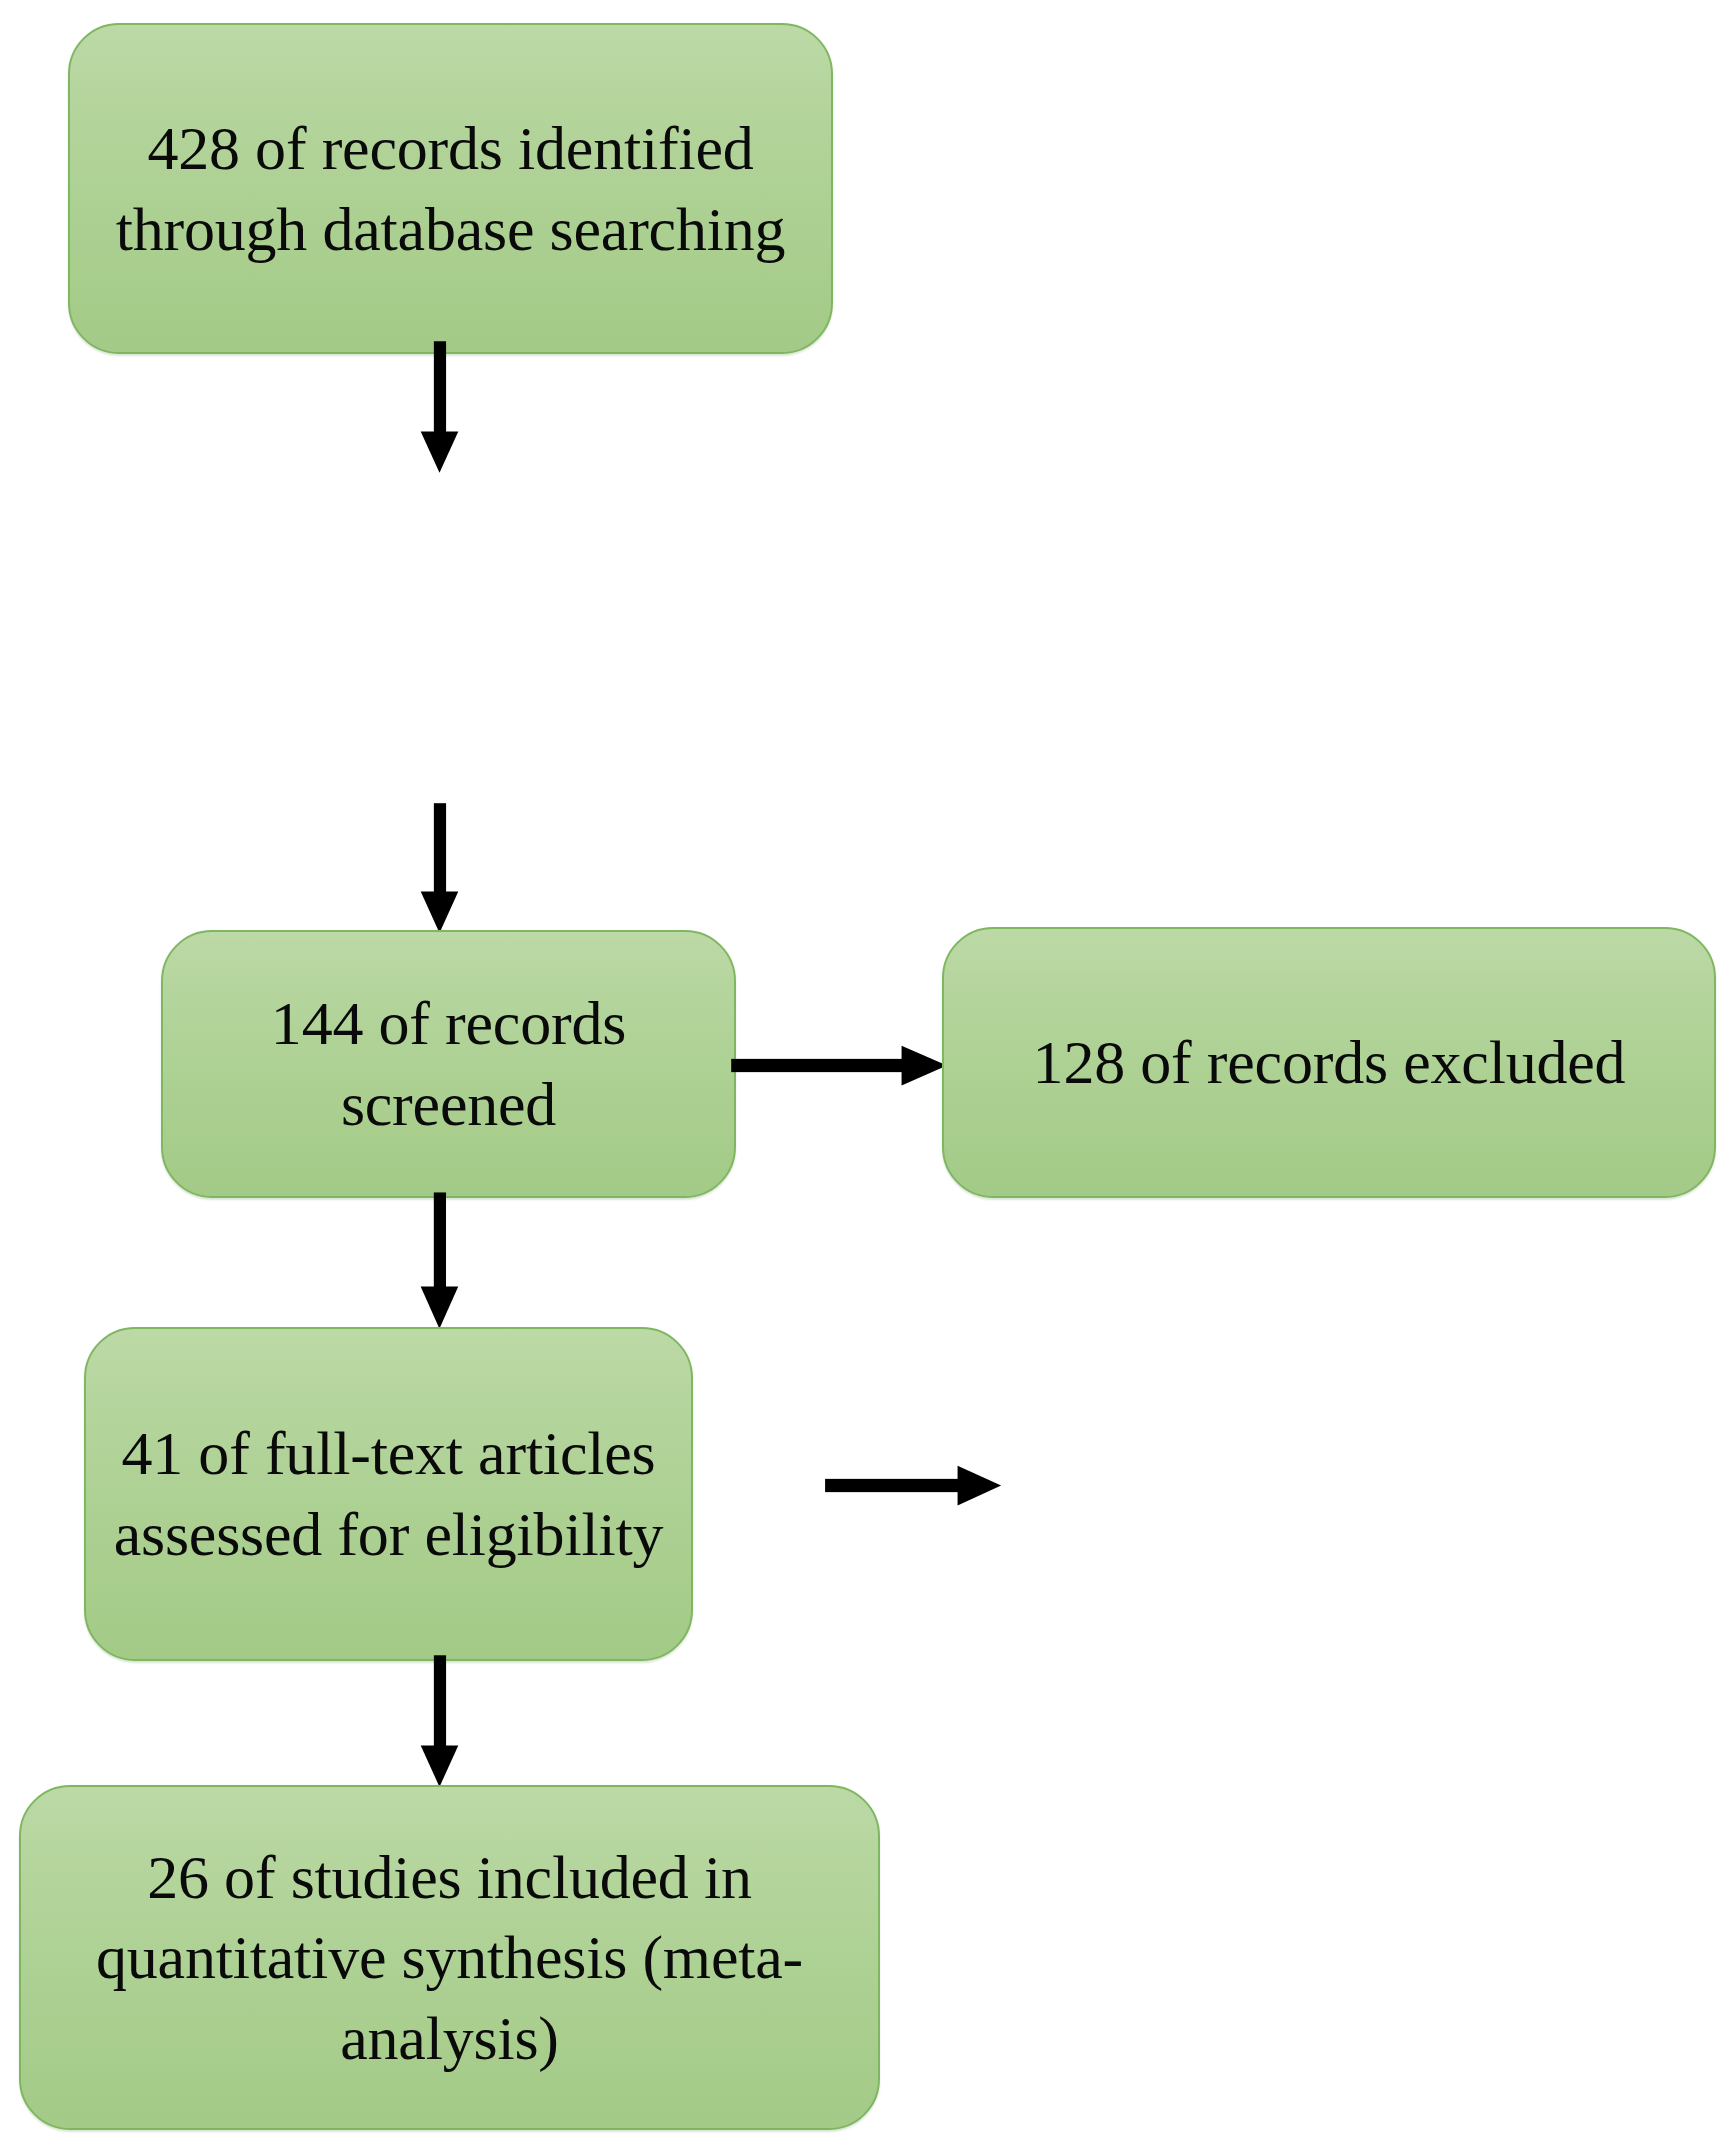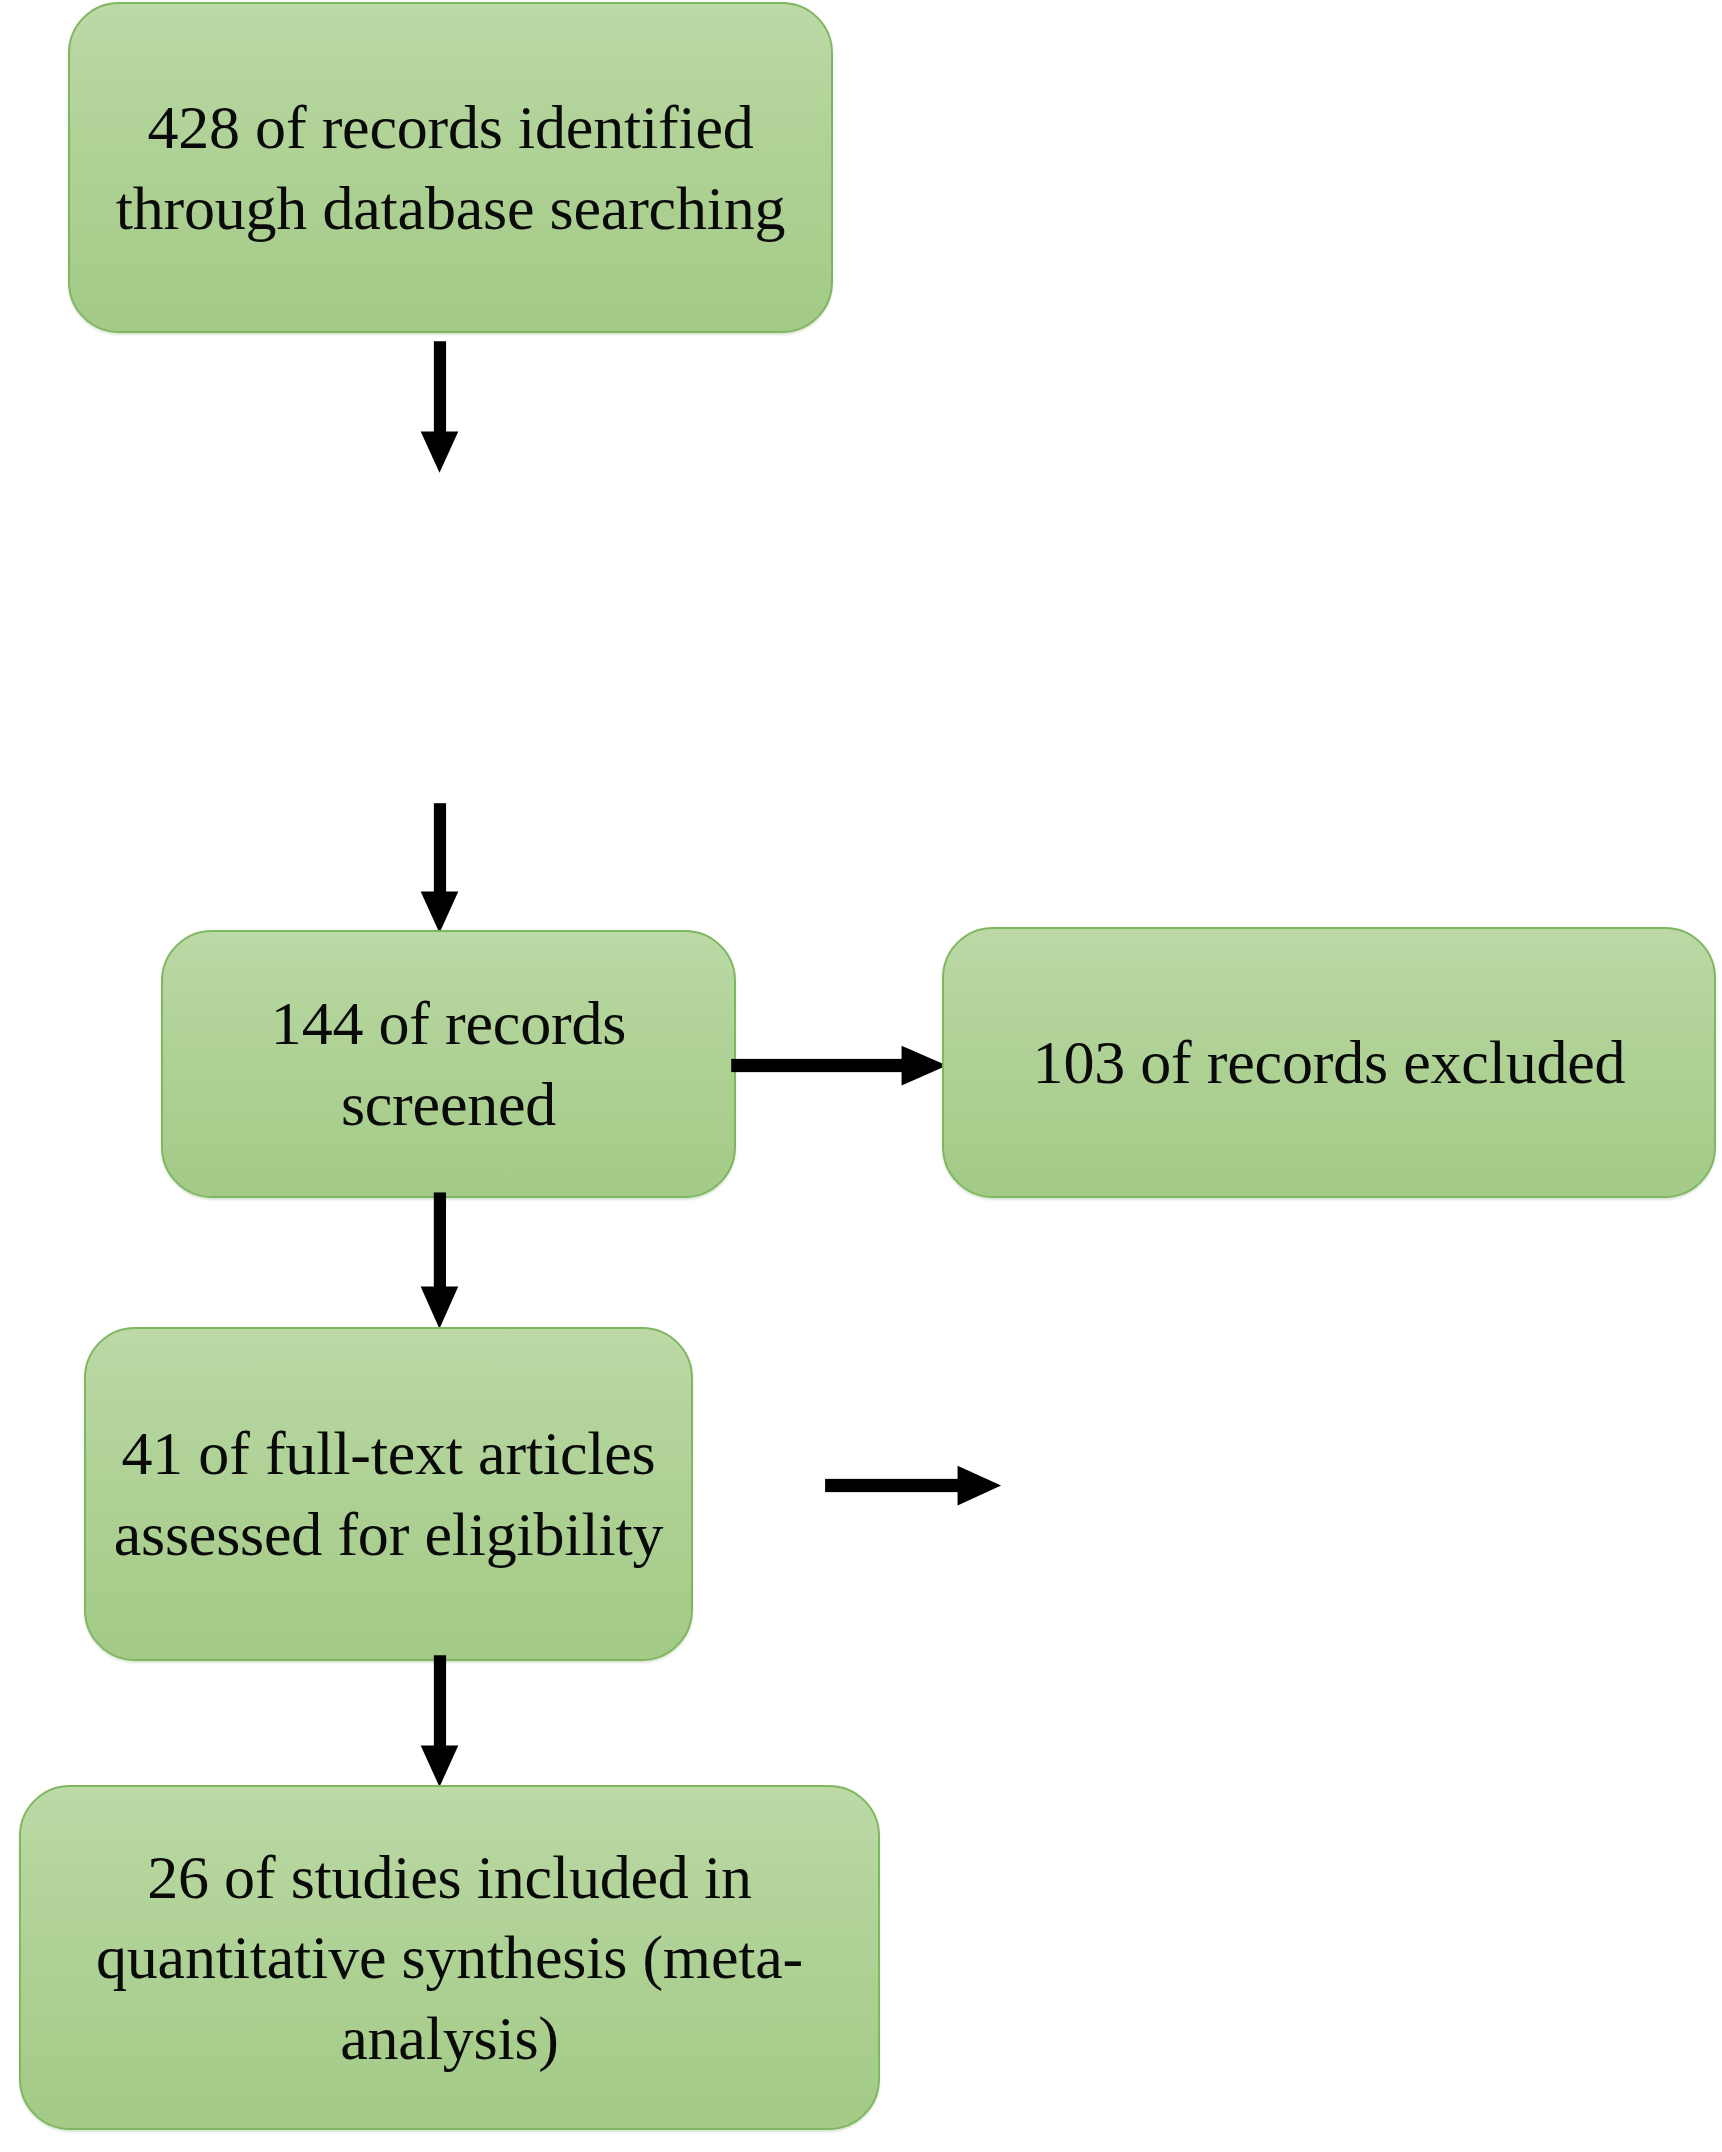--- a/index.html
+++ b/index.html
@@ -36,21 +36,21 @@
     padding: 5.7px 24.6px;
   }
   .node-text {
     display: block;
     width: 100%;
     font-weight: 400;
     letter-spacing: -0.2px;
   }
 
   
-  #node-identified  { left: 68px;   top: 2px;   width: 765px;  height: 331px; }
+  #node-identified  { left: 68px;   top: 23px;   width: 765px;  height: 331px; }
   #node-duplicates  { left: 66px;   top: 470px;  width: 768px;  height: 339px; }
   #node-screened    { left: 161px;  top: 930px;  width: 575px;  height: 268px; }
   #node-excluded-1  { left: 942px;  top: 927px;  width: 774px;  height: 271px; }
   #node-fulltext    { left: 68px;   top: 1327px; width: 609px;  height: 334px; margin-left: 16px; }
   #node-excluded-2  { left: 997px; top: 1355px; width: 717px;  height: 265px; }
   #node-included    { left: 19px;   top: 1785px; width: 861px;  height: 345px; }
 
   
   #node-identified  .node-text { font-size: 62px; }
   #node-duplicates  .node-text { font-size: 62px; }
@@ -100,21 +100,21 @@
   </div>
 
   <div class="arrow" id="arrow-3-ex">
     <svg width="220" height="53" viewBox="0 0 232 56">
       <rect x="0" y="21" width="186" height="14" fill="#000000"></rect>
       <polygon points="180,7 180,49 228,28" fill="#000000"></polygon>
     </svg>
   </div>
 
   <div class="node" id="node-excluded-1">
-    <span class="node-text">103 of records excluded</span>
+    <span class="node-text">128 of records excluded</span>
   </div>
 
   <div class="arrow" id="arrow-3-4">
     <svg width="47" height="140" viewBox="0 0 50 148">
       <rect x="20" y="0" width="13" height="104" fill="#000000"></rect>
       <polygon points="6,100 46,100 26,145" fill="#000000"></polygon>
     </svg>
   </div>
 
   <div class="node" id="node-fulltext">

